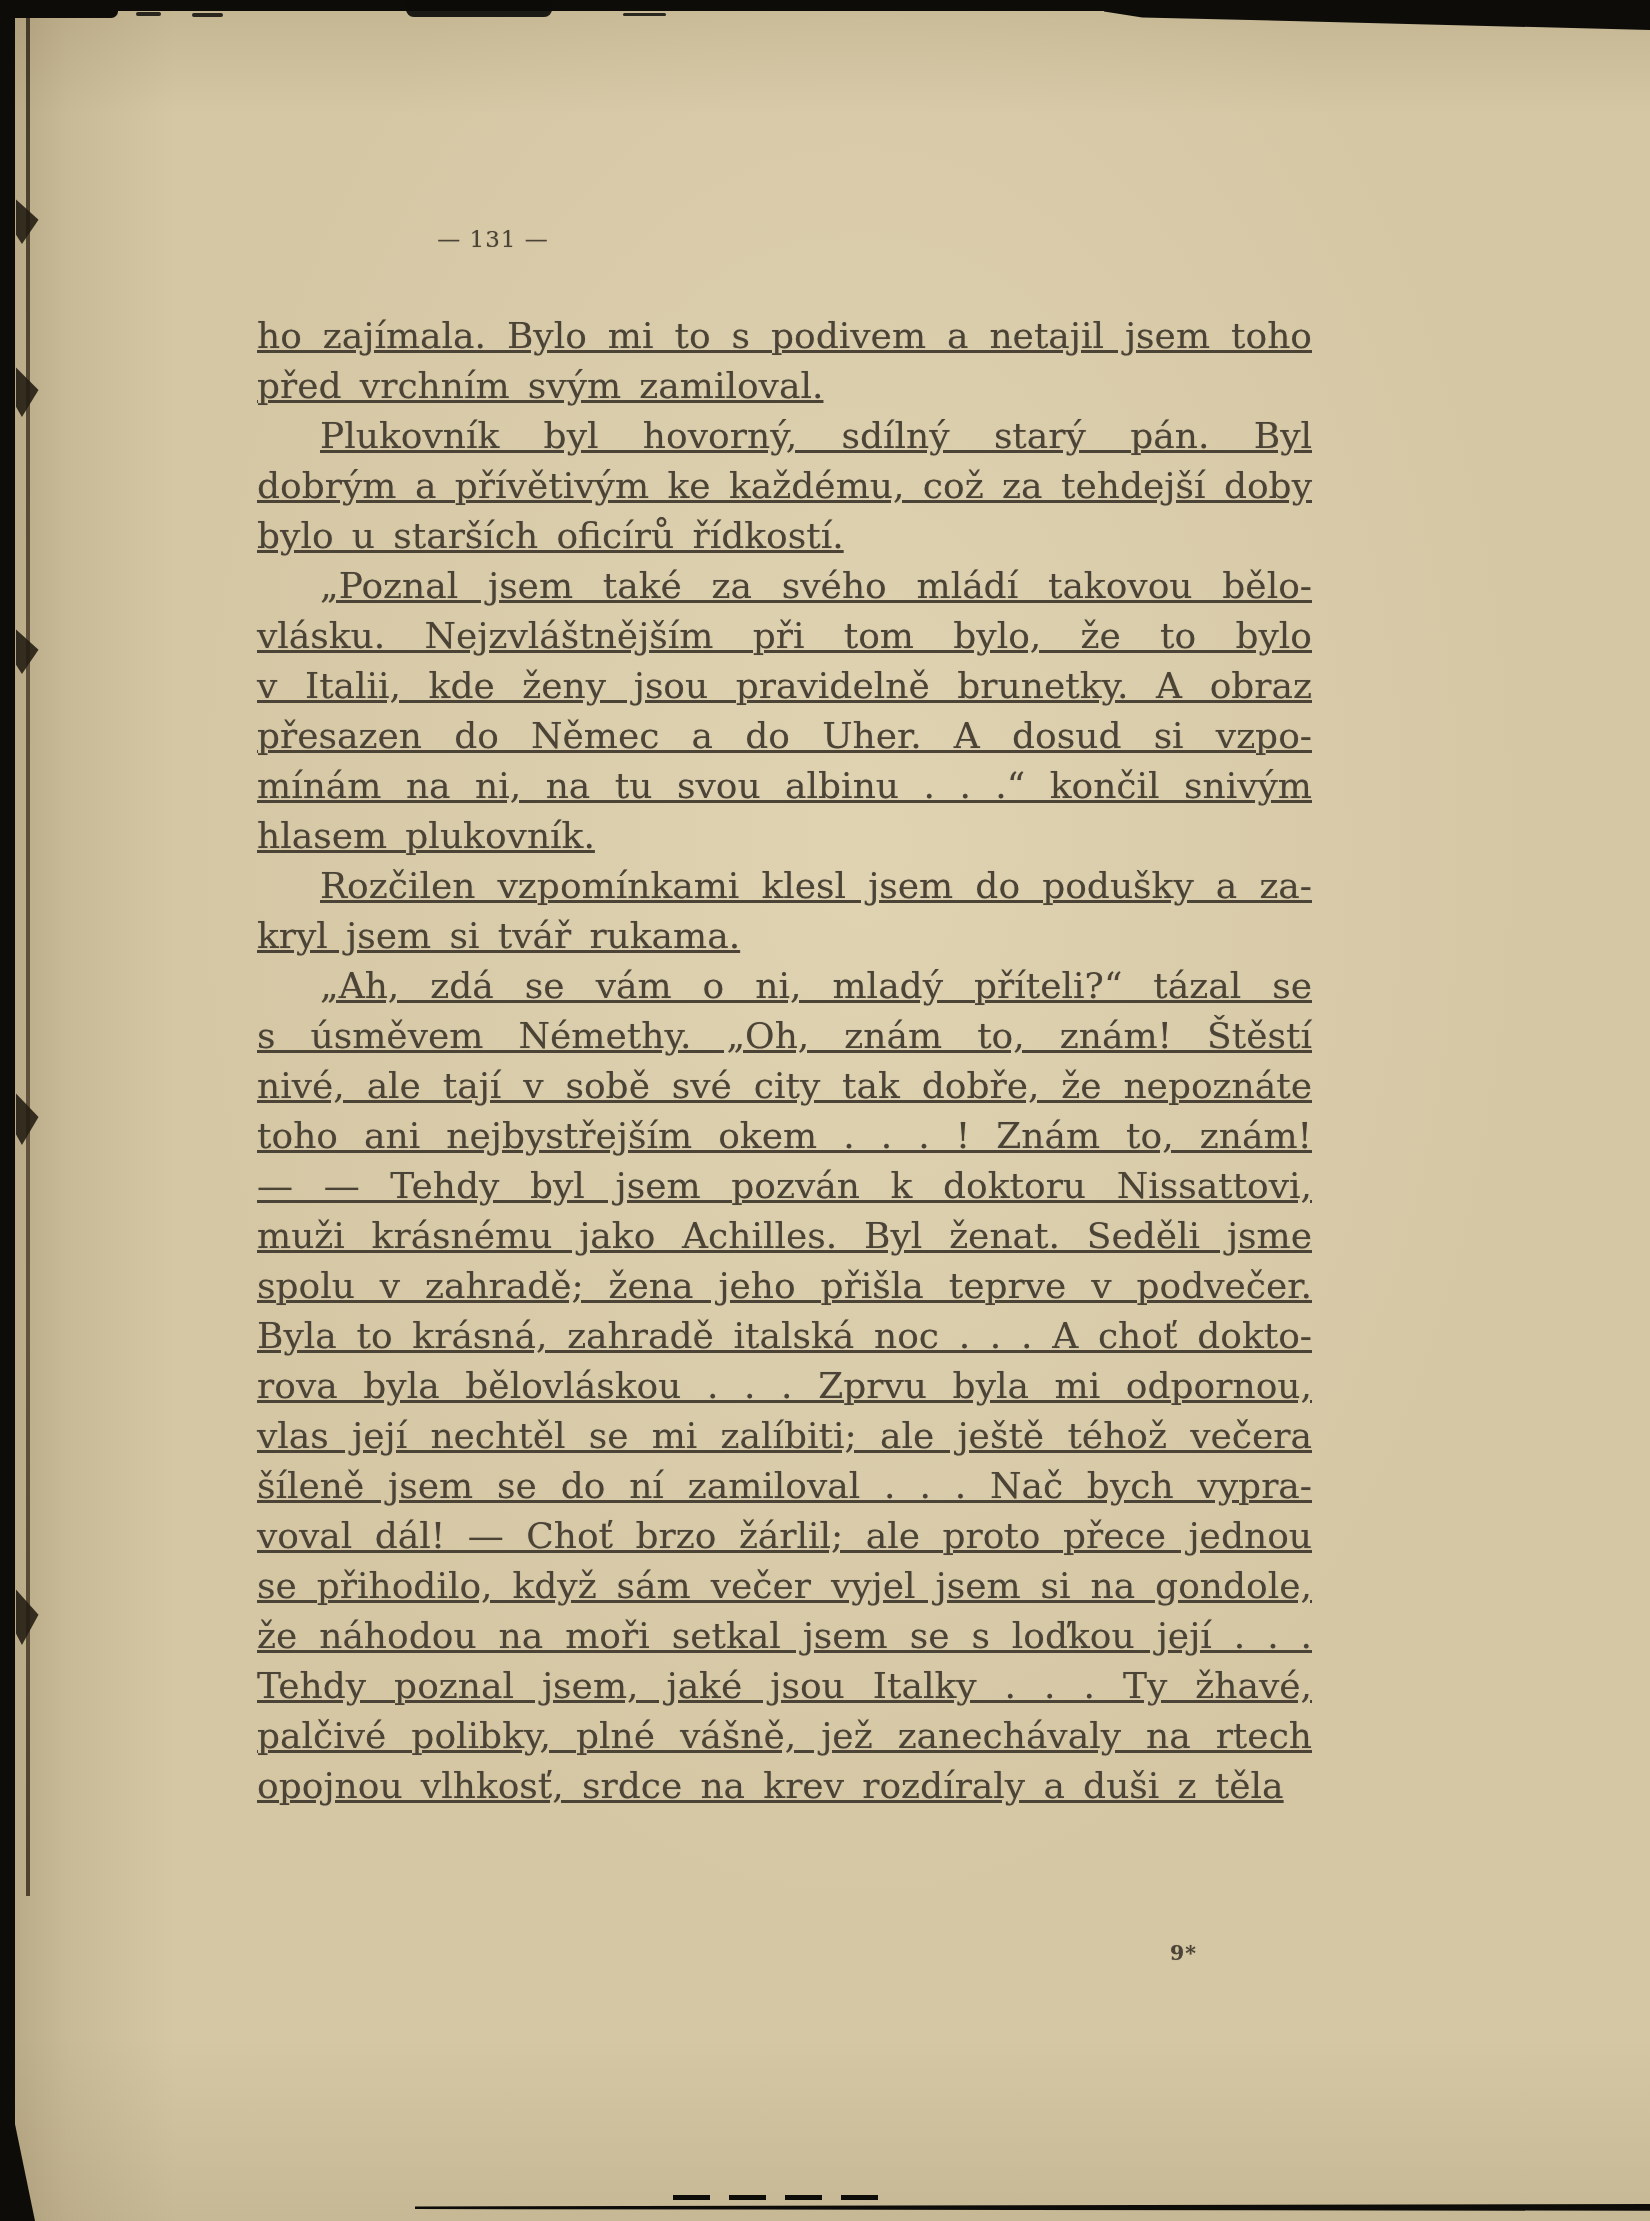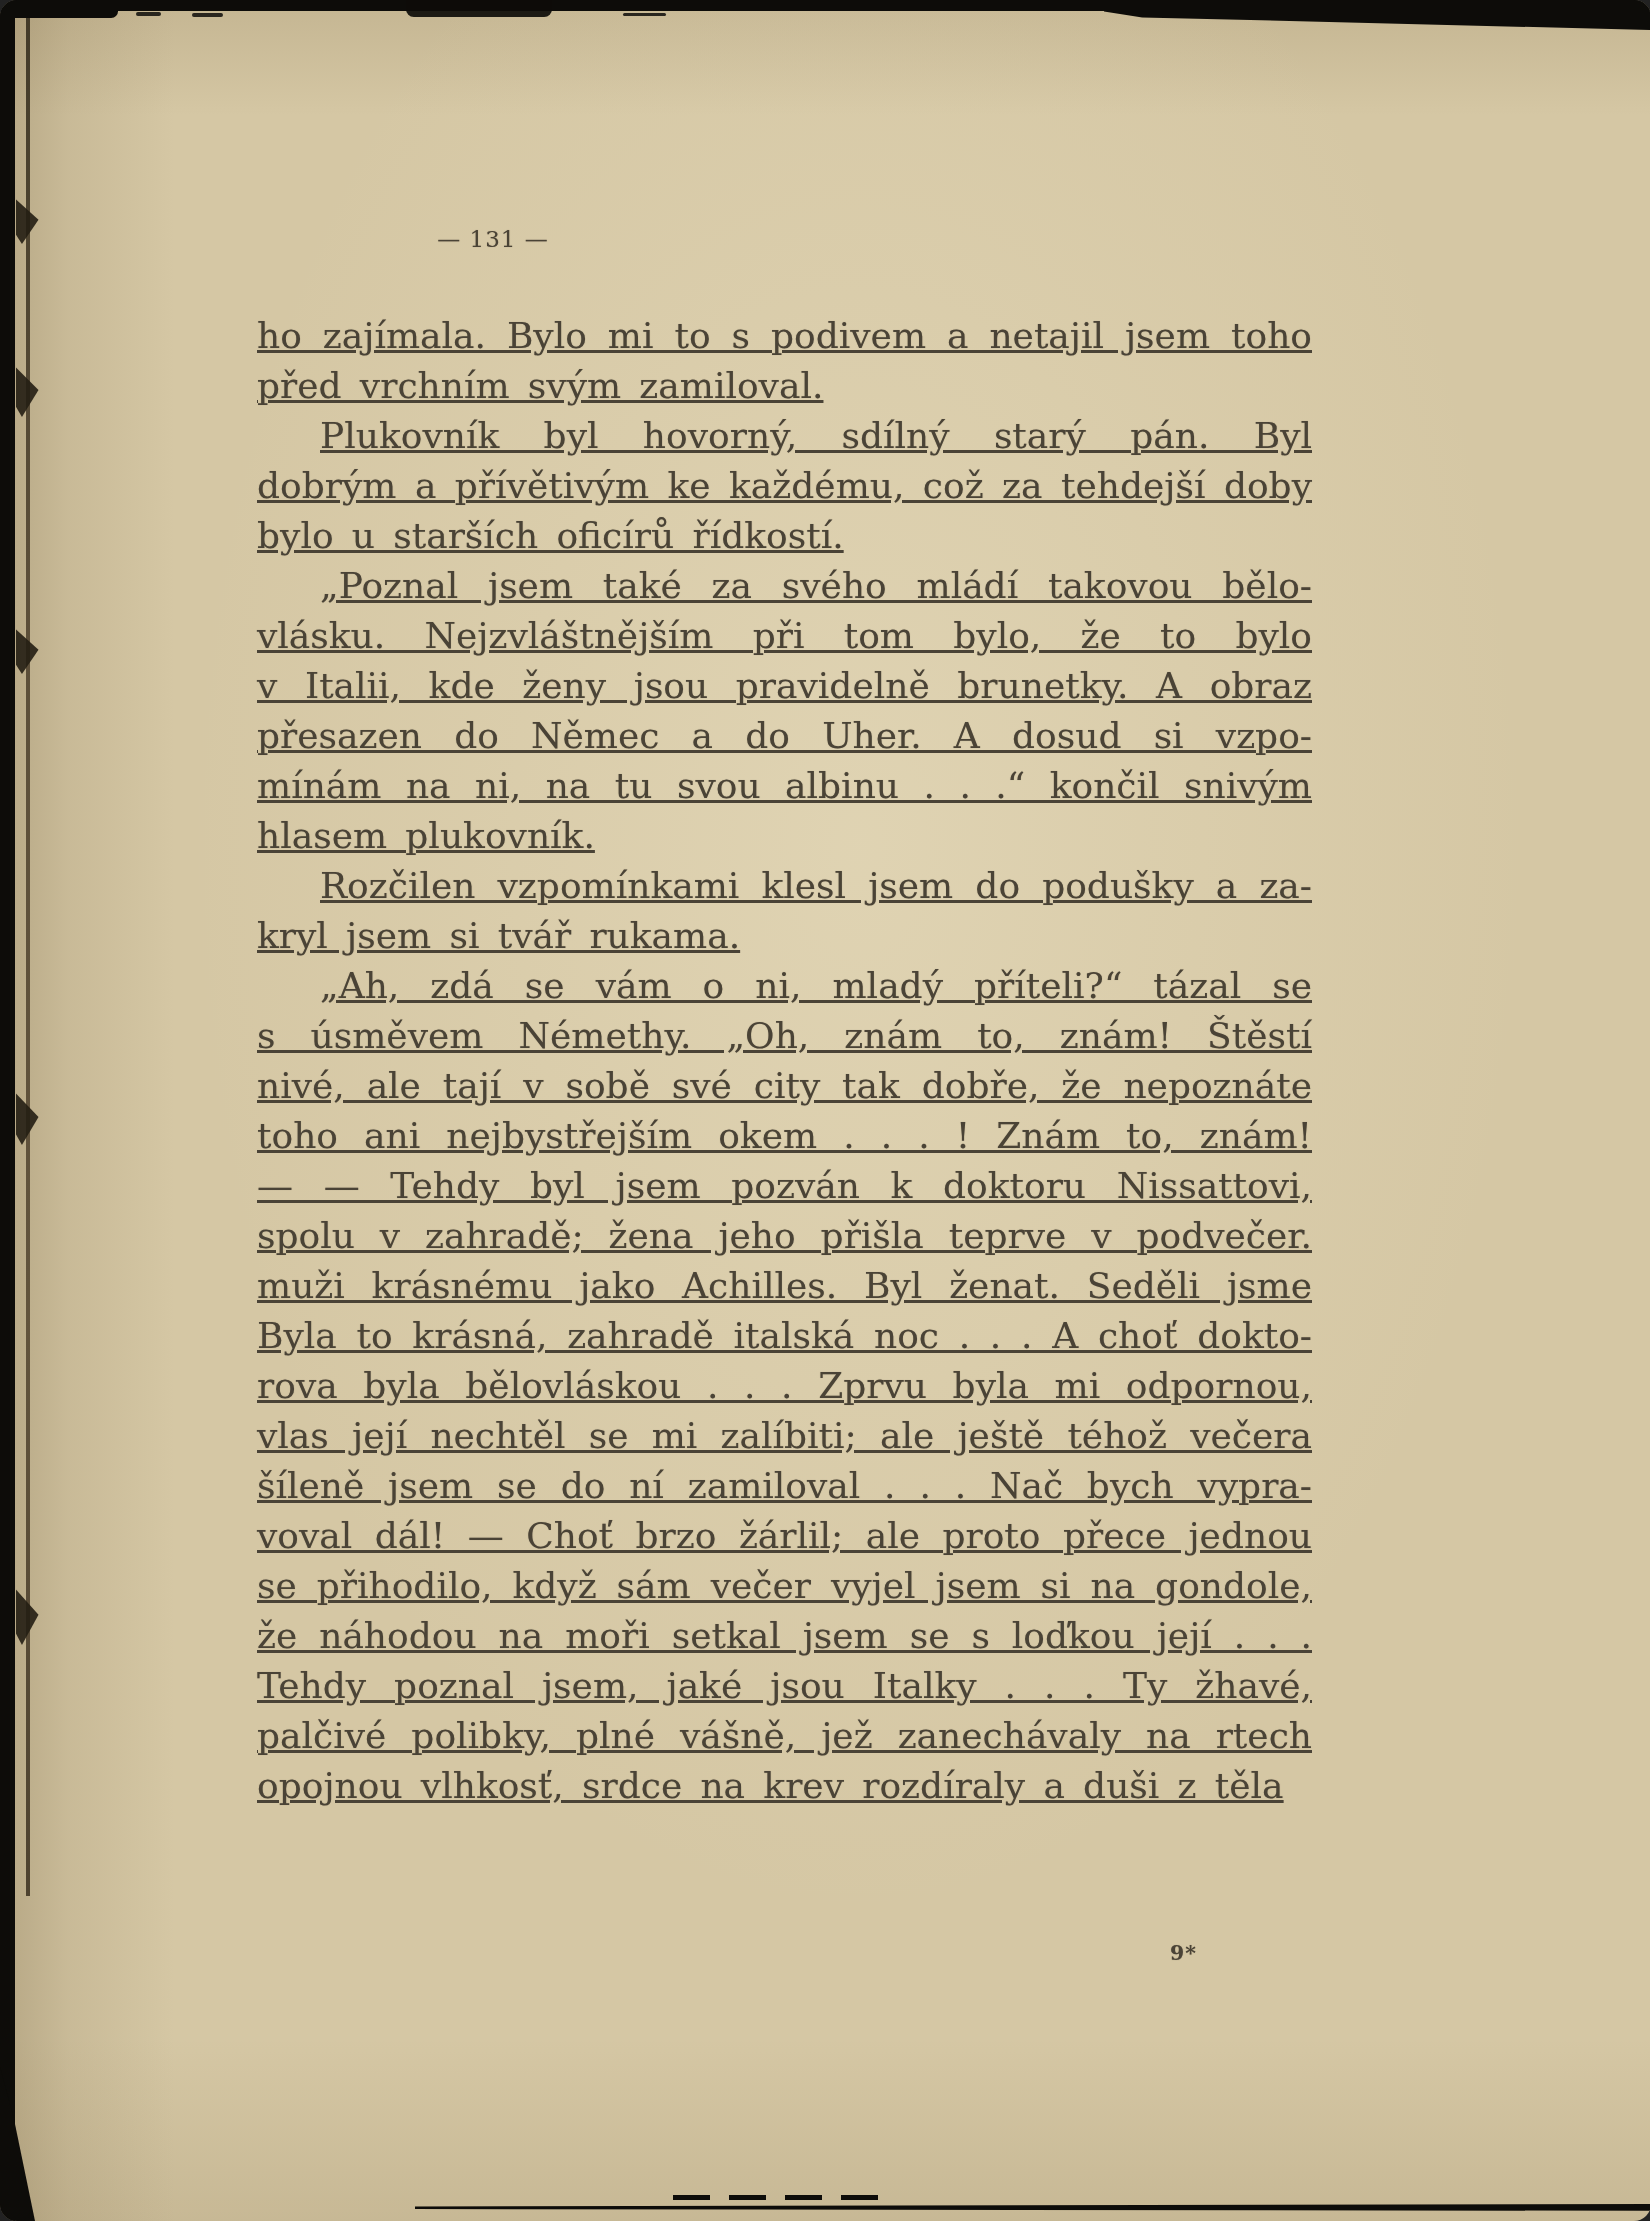--- a/index.html
+++ b/index.html
@@ -7,21 +7,20 @@
     position:relative;
     width:1651px;height:2221px;
     overflow:hidden;
     background:
       radial-gradient(ellipse at 52% 38%, rgba(236,226,196,.45) 0%, rgba(0,0,0,0) 55%),
       linear-gradient(90deg, rgba(110,92,58,.30) 0px, rgba(110,92,58,.12) 68px, rgba(110,92,58,0) 175px),
       linear-gradient(180deg, rgba(120,100,62,.18) 0px, rgba(120,100,62,0) 116px, rgba(120,100,62,0) 2038px, rgba(120,100,62,.15) 2221px),
       var(--paper,#d5c7a4);
     font-family:"DejaVu Serif", serif;
     color:var(--ink,#4a4336);
-    border-radius:17px;
   }
   
   .art{position:absolute;background:var(--edge,#0d0c09);}
   #edge-top{left:0;top:0;width:1651px;height:10.7px;}
   #edge-top-left-blob{left:0;top:0;width:118px;height:18.4px;border-radius:0 0 6.8px 2.9px;}
   #edge-top-bump{left:406px;top:0;width:146px;height:16.5px;border-radius:0 0 7.8px 7.8px;opacity:.92;}
   #edge-top-right{left:1104px;top:0;width:546px;height:30px;
     clip-path:polygon(0 0,100% 0,100% 100%,7% 58%,0 38%);}
   .top-dash{height:4.9px;border-radius:1.9px;opacity:.85;}
   #top-dash-1{left:136px;top:11.6px;width:25px;}
@@ -105,22 +104,22 @@
       <div class="line">přesazen do Němec a do Uher. A dosud si vzpo-</div>
       <div class="line">mínám na ni, na tu svou albinu . . .“ končil snivým</div>
       <div class="line last">hlasem plukovník.</div>
       <div class="line indent">Rozčilen vzpomínkami klesl jsem do podušky a za-</div>
       <div class="line last">kryl jsem si tvář rukama.</div>
       <div class="line indent">„Ah, zdá se vám o ni, mladý příteli?“ tázal se</div>
       <div class="line">s úsměvem Némethy. „Oh, znám to, znám! Štěstí</div>
       <div class="line">nivé, ale tají v sobě své city tak dobře, že nepoznáte</div>
       <div class="line">toho ani nejbystřejším okem . . . ! Znám to, znám!</div>
       <div class="line">— — Tehdy byl jsem pozván k doktoru Nissattovi,</div>
+      <div class="line">muži krásnému jako Achilles. Byl ženat. Seděli jsme</div>
       <div class="line">spolu v zahradě; žena jeho přišla teprve v podvečer.</div>
-      <div class="line">muži krásnému jako Achilles. Byl ženat. Seděli jsme</div>
       <div class="line">Byla to krásná, zahradě italská noc . . . A choť dokto-</div>
       <div class="line">rova byla bělovláskou . . . Zprvu byla mi odpornou,</div>
       <div class="line">vlas její nechtěl se mi zalíbiti; ale ještě téhož večera</div>
       <div class="line">šíleně jsem se do ní zamiloval . . . Nač bych vypra-</div>
       <div class="line">voval dál! — Choť brzo žárlil; ale proto přece jednou</div>
       <div class="line">se přihodilo, když sám večer vyjel jsem si na gondole,</div>
       <div class="line">že náhodou na moři setkal jsem se s loďkou její . . .</div>
       <div class="line">Tehdy poznal jsem, jaké jsou Italky . . . Ty žhavé,</div>
       <div class="line">palčivé polibky, plné vášně, jež zanechávaly na rtech</div>
       <div class="line last">opojnou vlhkosť, srdce na krev rozdíraly a duši z těla</div>

